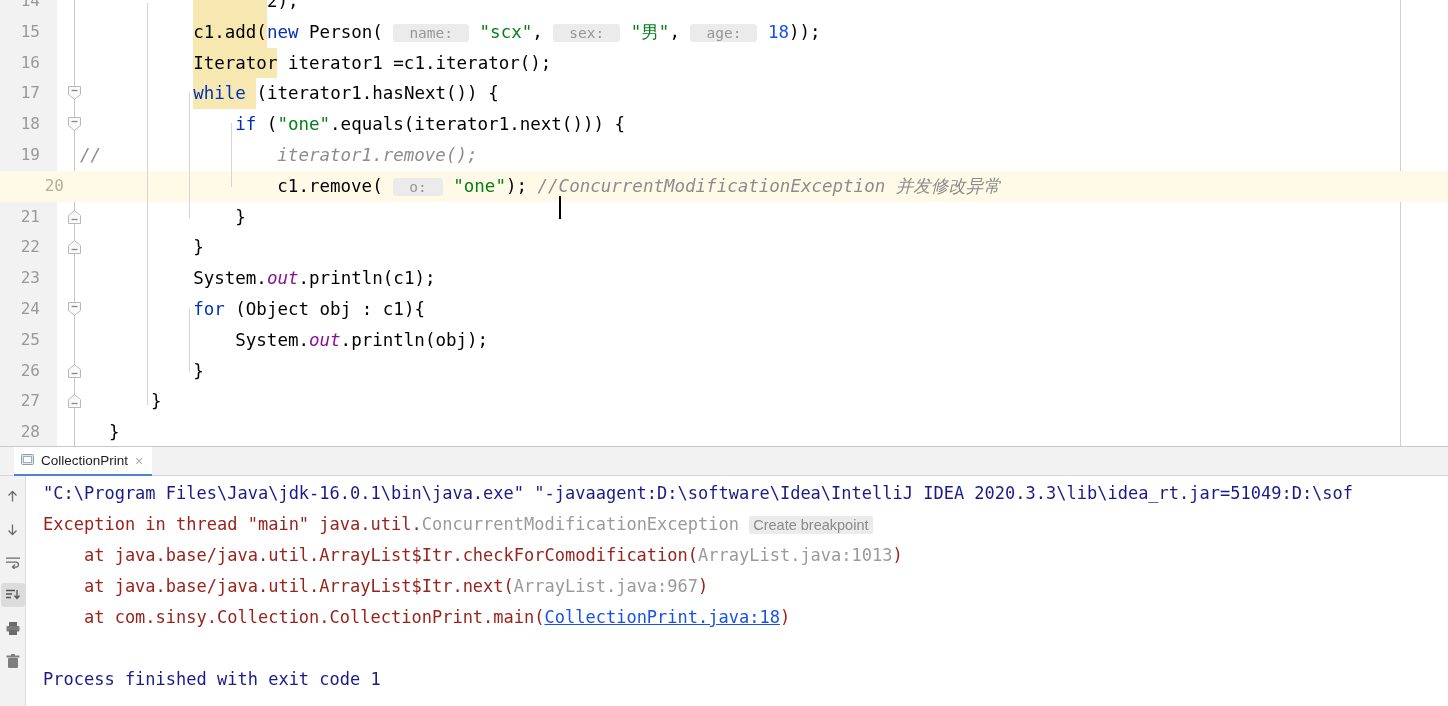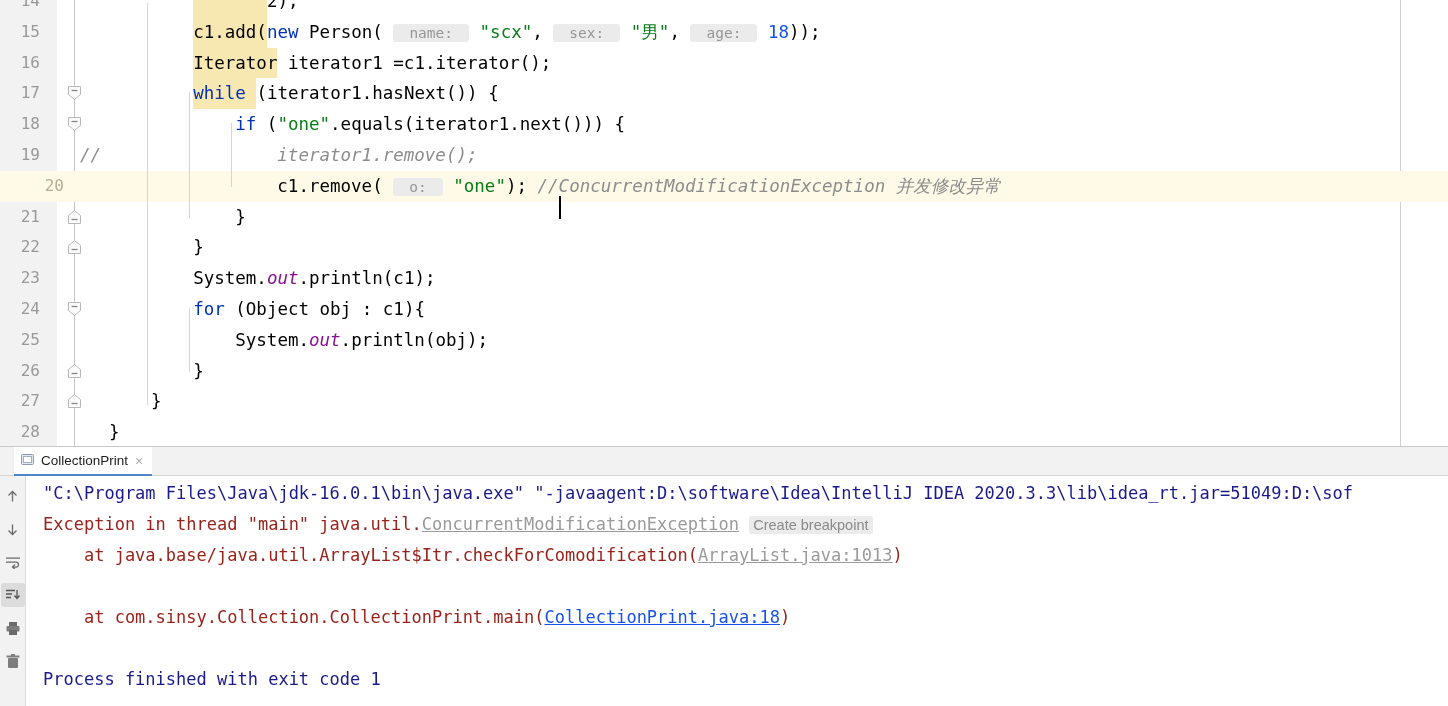--- a/index.html
+++ b/index.html
@@ -151,21 +151,21 @@
   .out-line {
     position: absolute; left: 17px;
     white-space: pre;
     font-family: "DejaVu Sans Mono", "Liberation Mono", monospace;
     font-size: 17px;
     line-height: 31px;
   }
   .c-navy { color: #1a1a8c; }
   .c-red  { color: #99231b; }
   .lnk-gray {
-    color: #9a9a9a; text-decoration: underline;
+    color: #9a9a9a; 
   }
   .lnk-blue {
     color: #1750eb; text-decoration: underline;
   }
   .bp-badge {
     color: #8a8a8a; background: #ebebeb;
     font-family: "Liberation Sans", sans-serif;
     font-size: 14.5px; padding: 1px 4px; border-radius: 2px;
   }
 </style>
@@ -298,17 +298,18 @@
           <rect x="0.5" y="1.5" width="13" height="2" fill="#7d7d7d"></rect>
           <rect x="5" y="0" width="4" height="2" fill="#7d7d7d"></rect>
         </svg>
       </div>
     </div>
 
   <div class="console-out" id="console-out">
       <div class="out-line c-navy" style="top: 2px;"><span>"C:\Program Files\Java\jdk-16.0.1\bin\java.exe" "-javaagent:D:\software\Idea\IntelliJ IDEA 2020.3.3\lib\idea_rt.jar=51049:D:\sof</span></div>
       <div class="out-line c-red" style="top: 33px;"><span>Exception in thread "main" java.util.</span><span class="lnk-gray">ConcurrentModificationException</span><span> </span><span class="bp-badge">Create breakpoint</span></div>
       <div class="out-line c-red" style="top: 64px;"><span>    at java.base/java.util.ArrayList$Itr.checkForComodification(</span><span class="lnk-gray">ArrayList.java:1013</span><span>)</span></div>
+      <div class="out-line c-red" style="top: 95px;"><span>    at java.base/java.util.ArrayList$Itr.next(</span><span class="lnk-gray">ArrayList.java:967</span><span>)</span></div>
       <div class="out-line c-red" style="top: 126px;"><span>    at com.sinsy.Collection.CollectionPrint.main(</span><span class="lnk-blue">CollectionPrint.java:18</span><span>)</span></div>
       <div class="out-line c-navy" style="top: 157px;"><span>&nbsp;</span></div>
       <div class="out-line c-navy" style="top: 188px;"><span>Process finished with exit code 1</span></div>
     </div>
 </div>
 
 </body></html>

